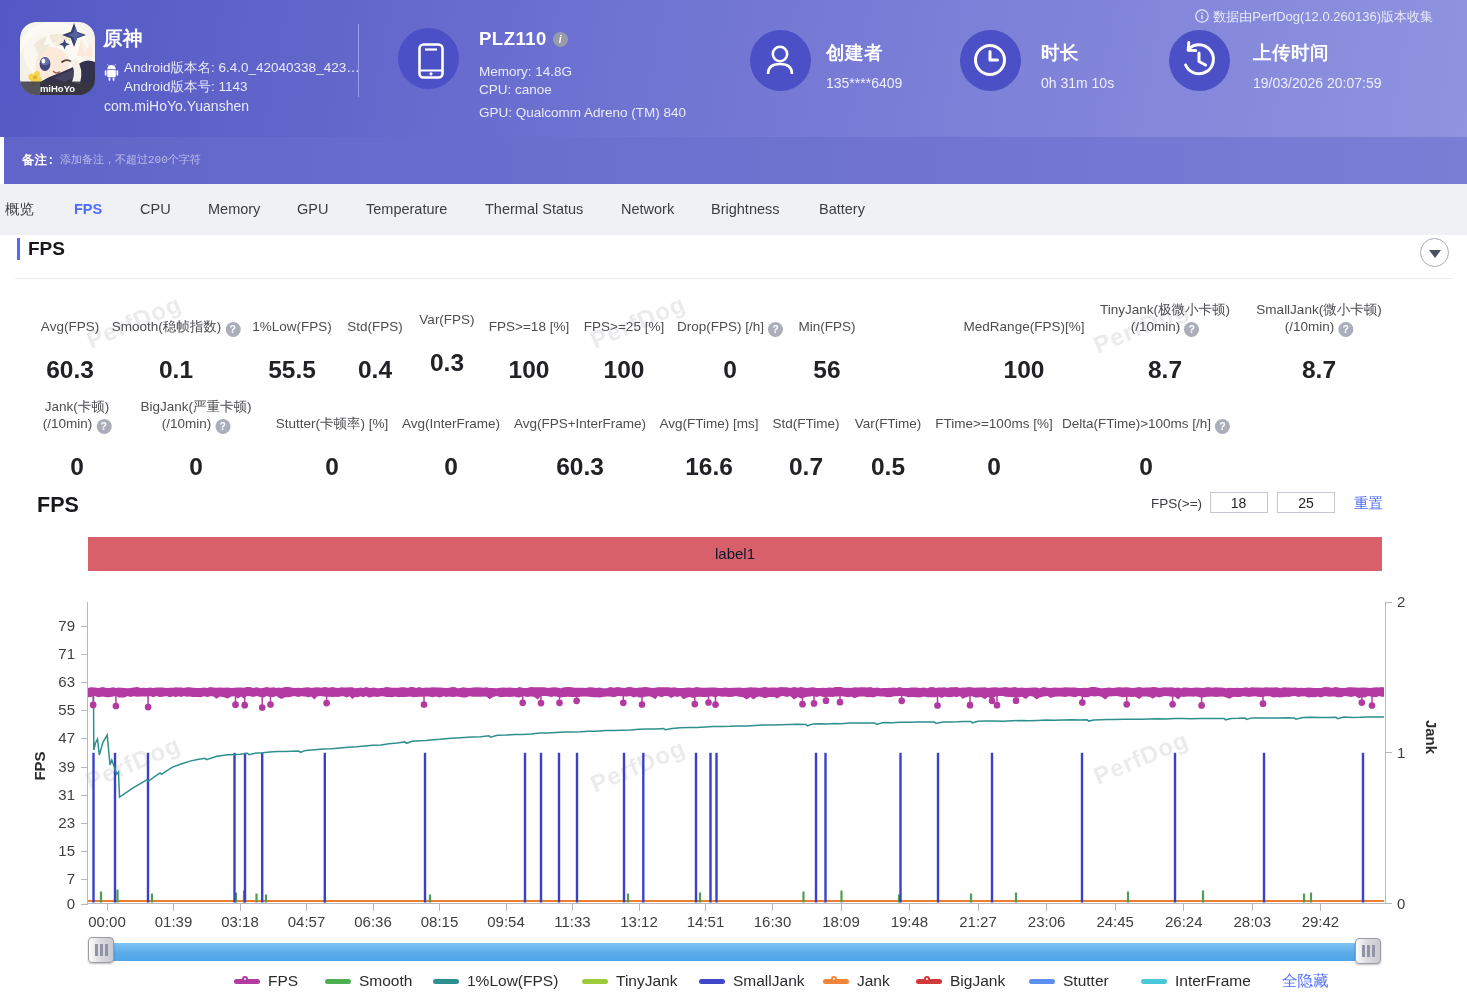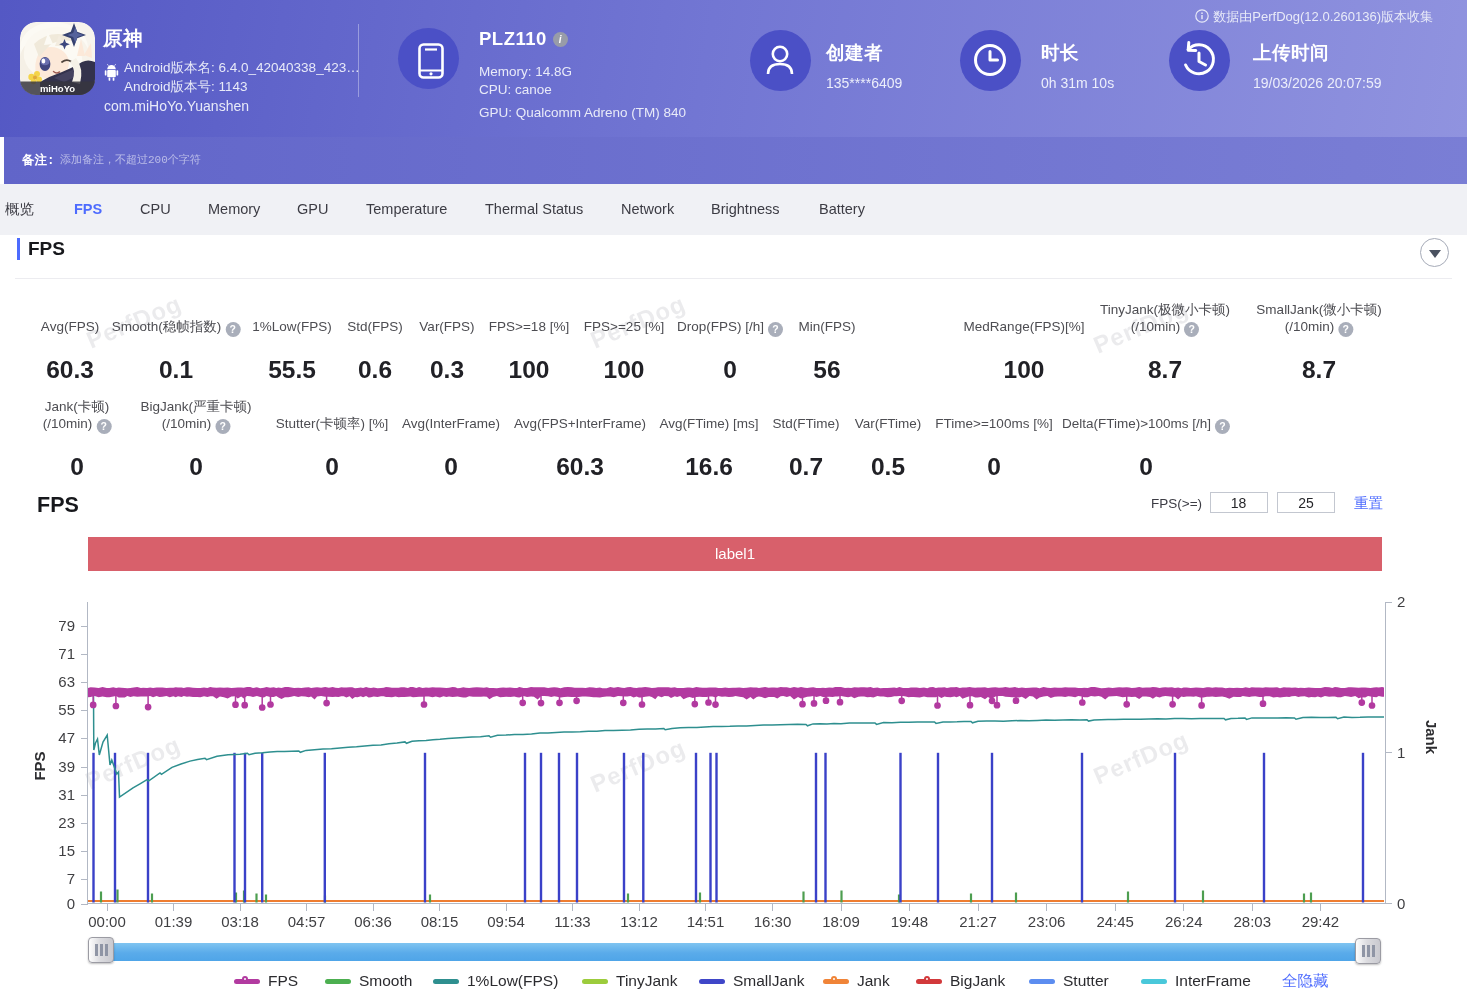--- a/index.html
+++ b/index.html
@@ -40,21 +40,21 @@
 .qm { display:inline-block; width:15px; height:15px; border-radius:50%; background:#a9aeba;
   color:#fff; font-size:10.5px; font-weight:bold; text-align:center; line-height:15px;
   margin-left:4px; vertical-align:baseline; position:relative; top:2.5px; }
 
 .fpstitle { position:absolute; left:37px; top:493px; font-size:21.5px; font-weight:bold; color:#17181c; }
 .fpsfilter { position:absolute; left:1151px; top:496px; font-size:13.5px; color:#3c3c44; }
 .numbox { position:absolute; top:491.5px; width:58px; height:21px; border:1px solid #c3c7d0;
   background:#fff; text-align:center; line-height:20px; font-size:14px; color:#26262a; }
 .reset { position:absolute; left:1354px; top:494px; font-size:14.5px; color:#4d6bfe; }
 .label1 { position:absolute; left:88px; top:537px; width:1294px; height:33.5px; background:#d8606b;
-  color:#ffffff; font-size:15px; text-align:center; line-height:33.5px; }
+  color:#0f172a; font-size:15px; text-align:center; line-height:33.5px; }
 .chart { position:absolute; left:0; top:580px; }
 
 .sbar { position:absolute; left:110px; top:943px; width:1250px; height:17.5px;
   background:linear-gradient(180deg,#7fc4f1 0%,#5aabea 55%,#4fa5e8 100%); }
 .shandle { position:absolute; width:26px; height:26px; border:1px solid #9b9ba3; border-radius:4px;
   background:linear-gradient(90deg,#fdfdfd,#dcdce0 45%,#c9c9cf); box-shadow:0 1px 2px rgba(0,0,0,0.25);
   display:flex; align-items:center; justify-content:center; gap:2px; }
 .grip { display:inline-block; width:3px; height:12px; background:#8f95a5; }
 
 .litem { position:absolute; top:972px; height:18px; font-size:15.5px; color:#2b2b2f;
@@ -213,23 +213,23 @@
 <div class="cell" style="left:292px;top:299px;">
       <div class="clabel">
         <div>1%Low(FPS)</div>
       </div>
       <div class="cvalue">55.5</div>
     </div>
 <div class="cell" style="left:375px;top:299px;">
       <div class="clabel">
         <div>Std(FPS)</div>
       </div>
-      <div class="cvalue">0.6</div>
-    </div>
-<div class="cell" style="left:447px;top:299px;text-align:center;">
+      <div class="cvalue">0.4</div>
+    </div>
+<div class="cell" style="left:447px;top:292px;text-align:center;">
       <div class="clabel">
         <div>Var(FPS)</div>
       </div>
       <div class="cvalue">0.3</div>
     </div>
 <div class="cell" style="left:529px;top:299px;">
       <div class="clabel">
         <div>FPS&gt;=18 [%]</div>
       </div>
       <div class="cvalue">100</div>

